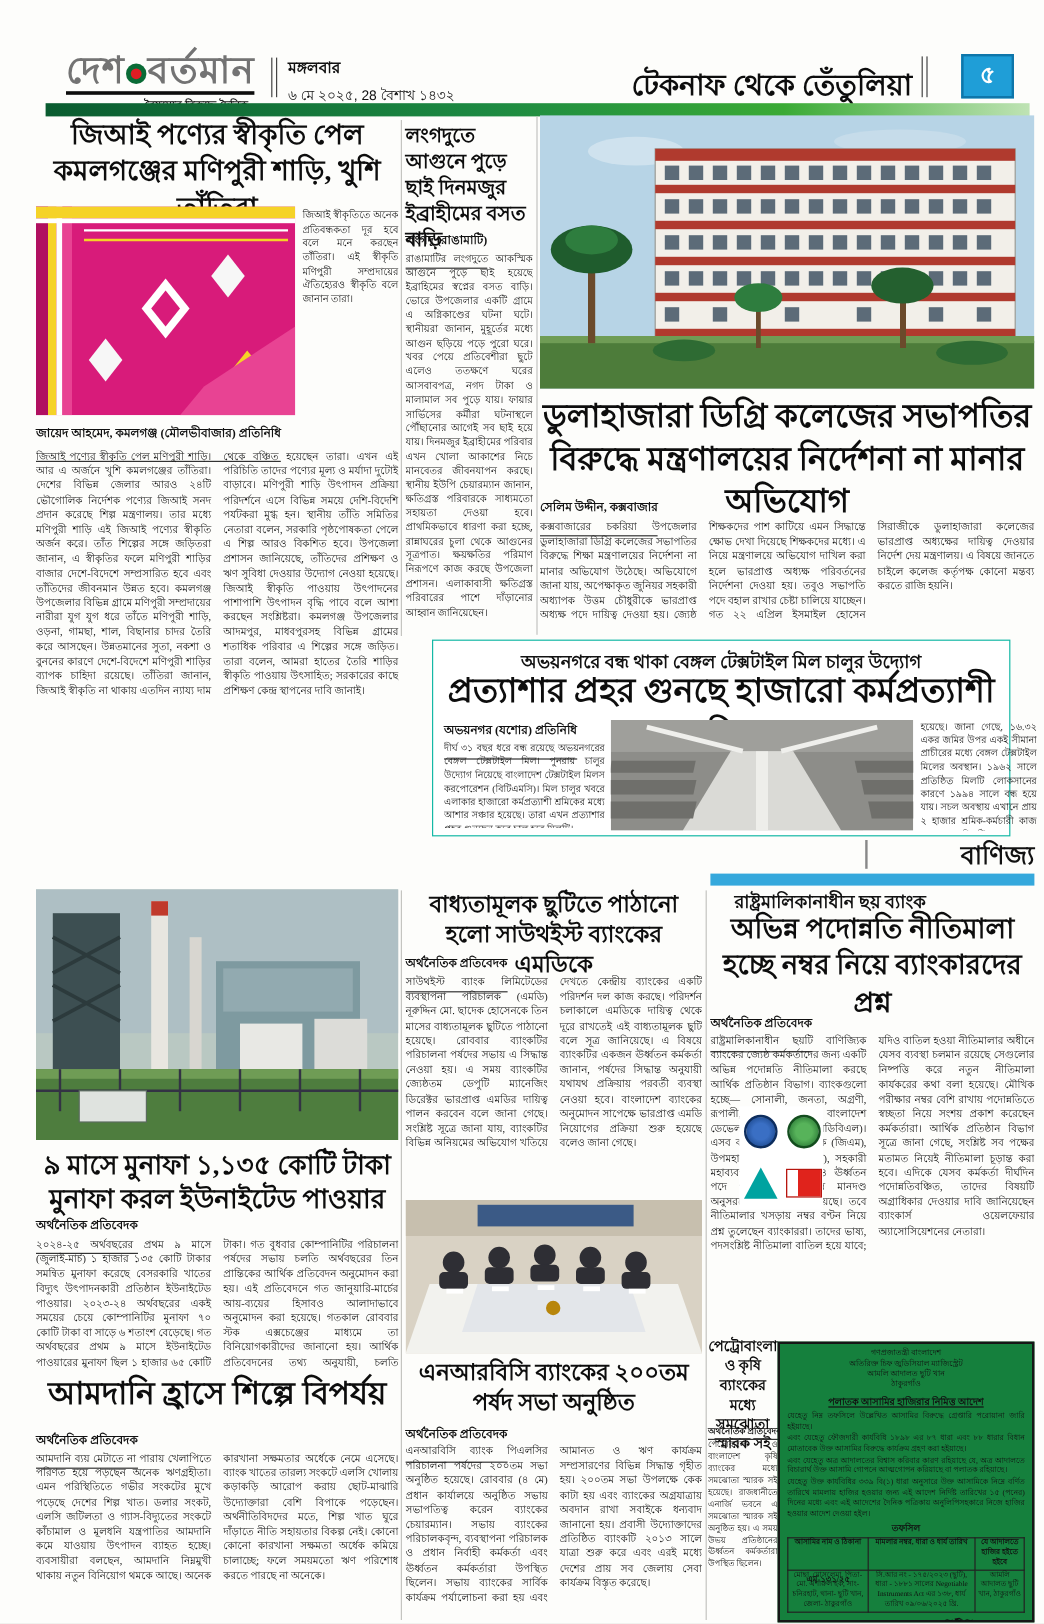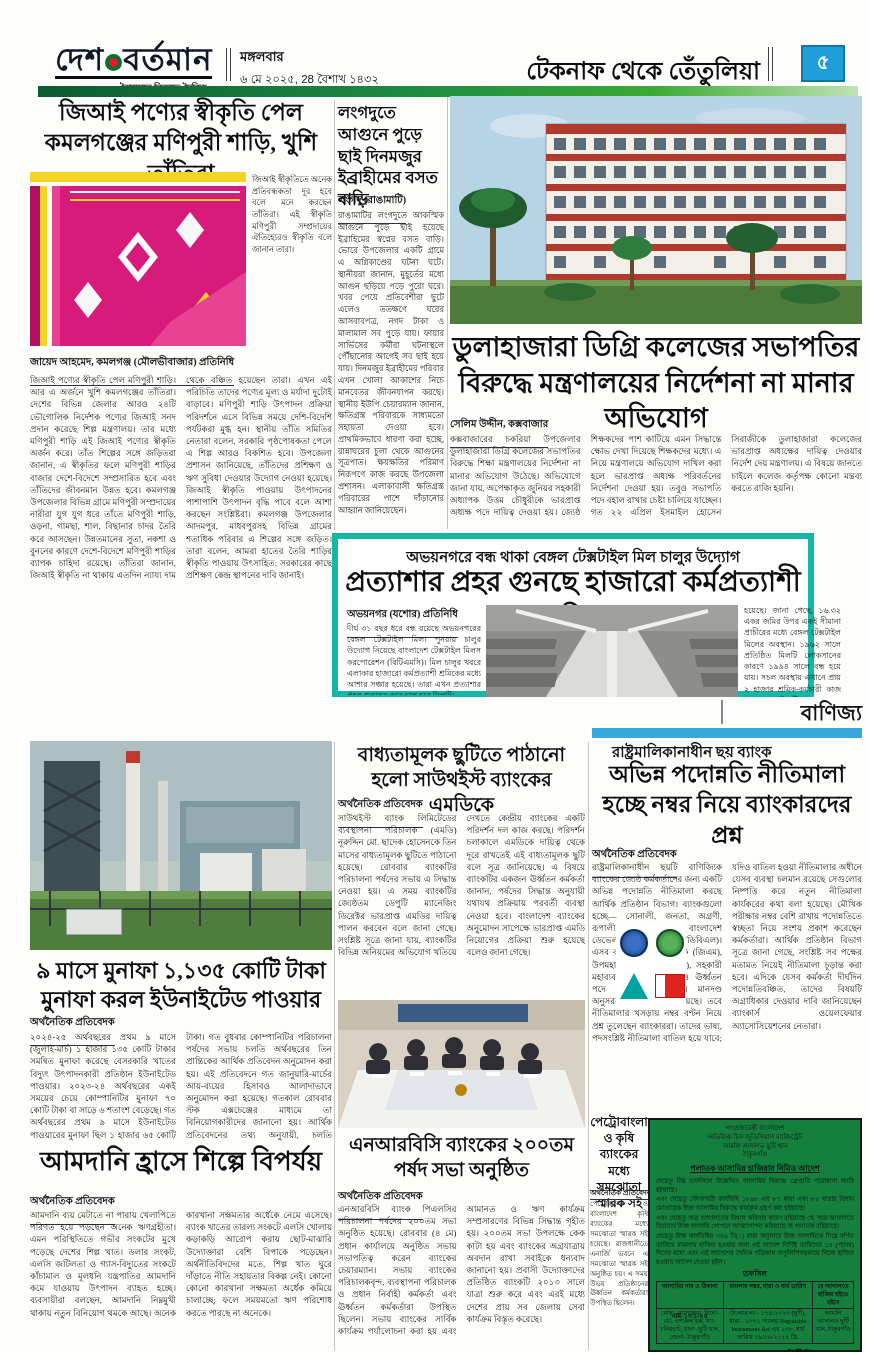--- a/index.html
+++ b/index.html
@@ -4,21 +4,21 @@
 <style>
   * { margin:0; padding:0; box-sizing:border-box; }
   html,body { background:#e8e8e4; }
   #paper {
     position:relative; width:870px; height:1353px; margin:0 auto;
     background:#fdfdfb; overflow:hidden;
     font-family:"Liberation Serif","DejaVu Serif",serif; color:#111;
   }
   
   .logo { position:absolute; left:55px; top:44px; font-family:"DejaVu Sans",sans-serif;
-          font-weight:bold; font-size:31px; letter-spacing:1px; color:#0f172a;
+          font-weight:bold; font-size:31px; letter-spacing:1px; color:#737373;
           border-bottom:3px solid #0d0d0d; padding-bottom:1px; line-height:1; }
   .logo .emb { display:inline-block; width:17px; height:17px; border-radius:50%;
           background:#0a6b36; position:relative; top:1px; margin:0 1px; }
   .logo .emb::after { content:""; position:absolute; left:4px; top:4px; width:9px; height:9px;
           border-radius:50%; background:#e11d24; }
   .tagline { position:absolute; left:120px; top:81px; font-size:9.5px; font-weight:bold; color:#111;
           font-family:"Liberation Sans",sans-serif; }
   .vdouble { position:absolute; width:5px; border-left:1.5px solid #444; border-right:1.5px solid #444; }
   #vd1 { left:226px; top:48px; height:33px; }
   #vd2 { left:768px; top:47px; height:34px; }
@@ -51,22 +51,22 @@
   #vl1 { left:334px; top:100px; height:430px; }
   #fire-headline { position:absolute; left:338px; top:102px; width:106px; font-size:16.5px; text-align:left; }
   #fire-dateline { position:absolute; left:338px; top:192px; font-size:9.5px; }
   #fire-body { position:absolute; left:338px; top:210px; width:106px; height:320px; font-size:8.3px; }
   #vl2 { left:447px; top:97px; height:432px; }
   #college-photo { left:450px; top:96px; }
   #college-headline { position:absolute; left:450px; top:330px; width:412px; font-size:27px; }
   #college-byline { position:absolute; left:450px; top:413px; }
   #college-body { position:absolute; left:450px; top:433px; width:412px; height:95px; }
   
-  #banner-box { position:absolute; left:332px; top:533px; width:482px; height:164px;
-                border:6px solid #14b8a6; background:#fff; }
+  #banner-box { position:absolute; left:360px; top:533px; width:482px; height:164px;
+                border:1px solid #14b8a6; background:#fff; }
   #banner-kicker { position:absolute; left:0; top:6px; width:100%; text-align:center;
                    font-size:15px; font-weight:bold; }
   #banner-headline { position:absolute; left:0; top:25px; width:100%; font-size:28px; }
   #banner-byline { position:absolute; left:9px; top:67px; font-size:9px; }
   #banner-left { position:absolute; left:9px; top:84px; width:134px; height:72px; font-size:7.9px; }
   #banner-photo { left:148px; top:66px; }
   #banner-right { position:absolute; left:406px; top:66px; width:97px; height:92px; font-size:7.9px; }
   
   #biz-tick { position:absolute; left:721px; top:700px; width:2px; height:24px; background:#888; }
   #biz-label { position:absolute; left:600px; top:697px; width:262px; text-align:right;

